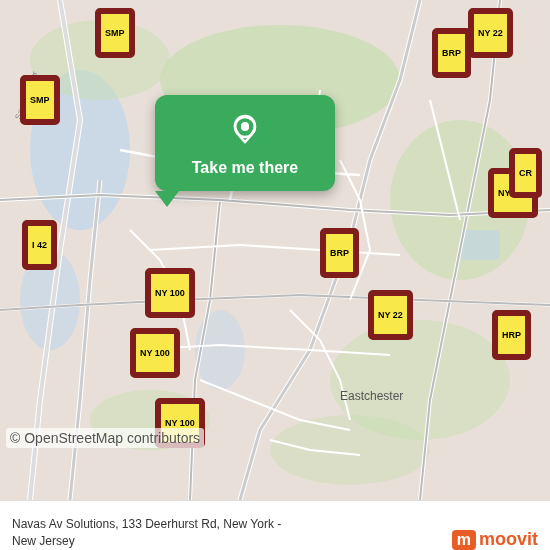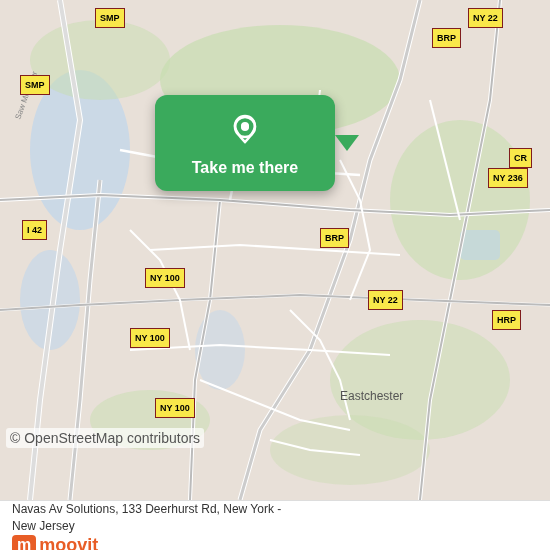--- a/index.html
+++ b/index.html
@@ -26,22 +26,21 @@
       top: 0; left: 0;
       width: 100%; height: 100%;
     }
 
     
     .popup-container {
       position: absolute;
       top: 95px;
       left: 155px;
       display: flex;
-      flex-direction: row;
-      align-items: center;
+      flex-direction: column;
       z-index: 10;
     }
 
     .popup-box {
       background-color: #3aaa5c;
       border-radius: 12px;
       padding: 18px 28px 14px 28px;
       display: flex;
       flex-direction: column;
       align-items: center;
@@ -69,26 +68,25 @@
       border-right: 12px solid transparent;
       border-top: 16px solid #3aaa5c;
     }
 
     
     #bottom-bar {
       width: 550px;
       height: 50px;
       background: #fff;
       display: flex;
-      align-items: flex-start;
+      align-items: flex-end;
       justify-content: space-between;
       padding: 0 12px;
       border-top: 1px solid #ddd;
       position: relative;
-      flex-direction: column;
     }
 
     .bottom-text {
       font-size: 12px;
       color: #333;
       line-height: 1.4;
       max-width: 400px;
     }
 
     .moovit-logo {
@@ -119,25 +117,25 @@
       color: #555;
       background: rgba(255,255,255,0.7);
       padding: 2px 4px;
       border-radius: 3px;
     }
 
     
     .road-label {
       position: absolute;
       background: #f9e84a;
-      border: 1px solid #7f1d1d;
-      border-radius: 0;
+      border: 6px solid #7f1d1d;
+      border-radius: 5px;
       font-size: 9px;
       font-weight: bold;
-      padding: 4px 4px;
+      padding: 14px 4px;
       color: #000;
     }
   </style>
 </head>
 <body>
 
 <div id="map-container">
   <svg class="map-svg" viewBox="0 0 550 500" xmlns="http://www.w3.org/2000/svg">
 
     <rect width="550" height="500" fill="#e8e0d8"></rect>

